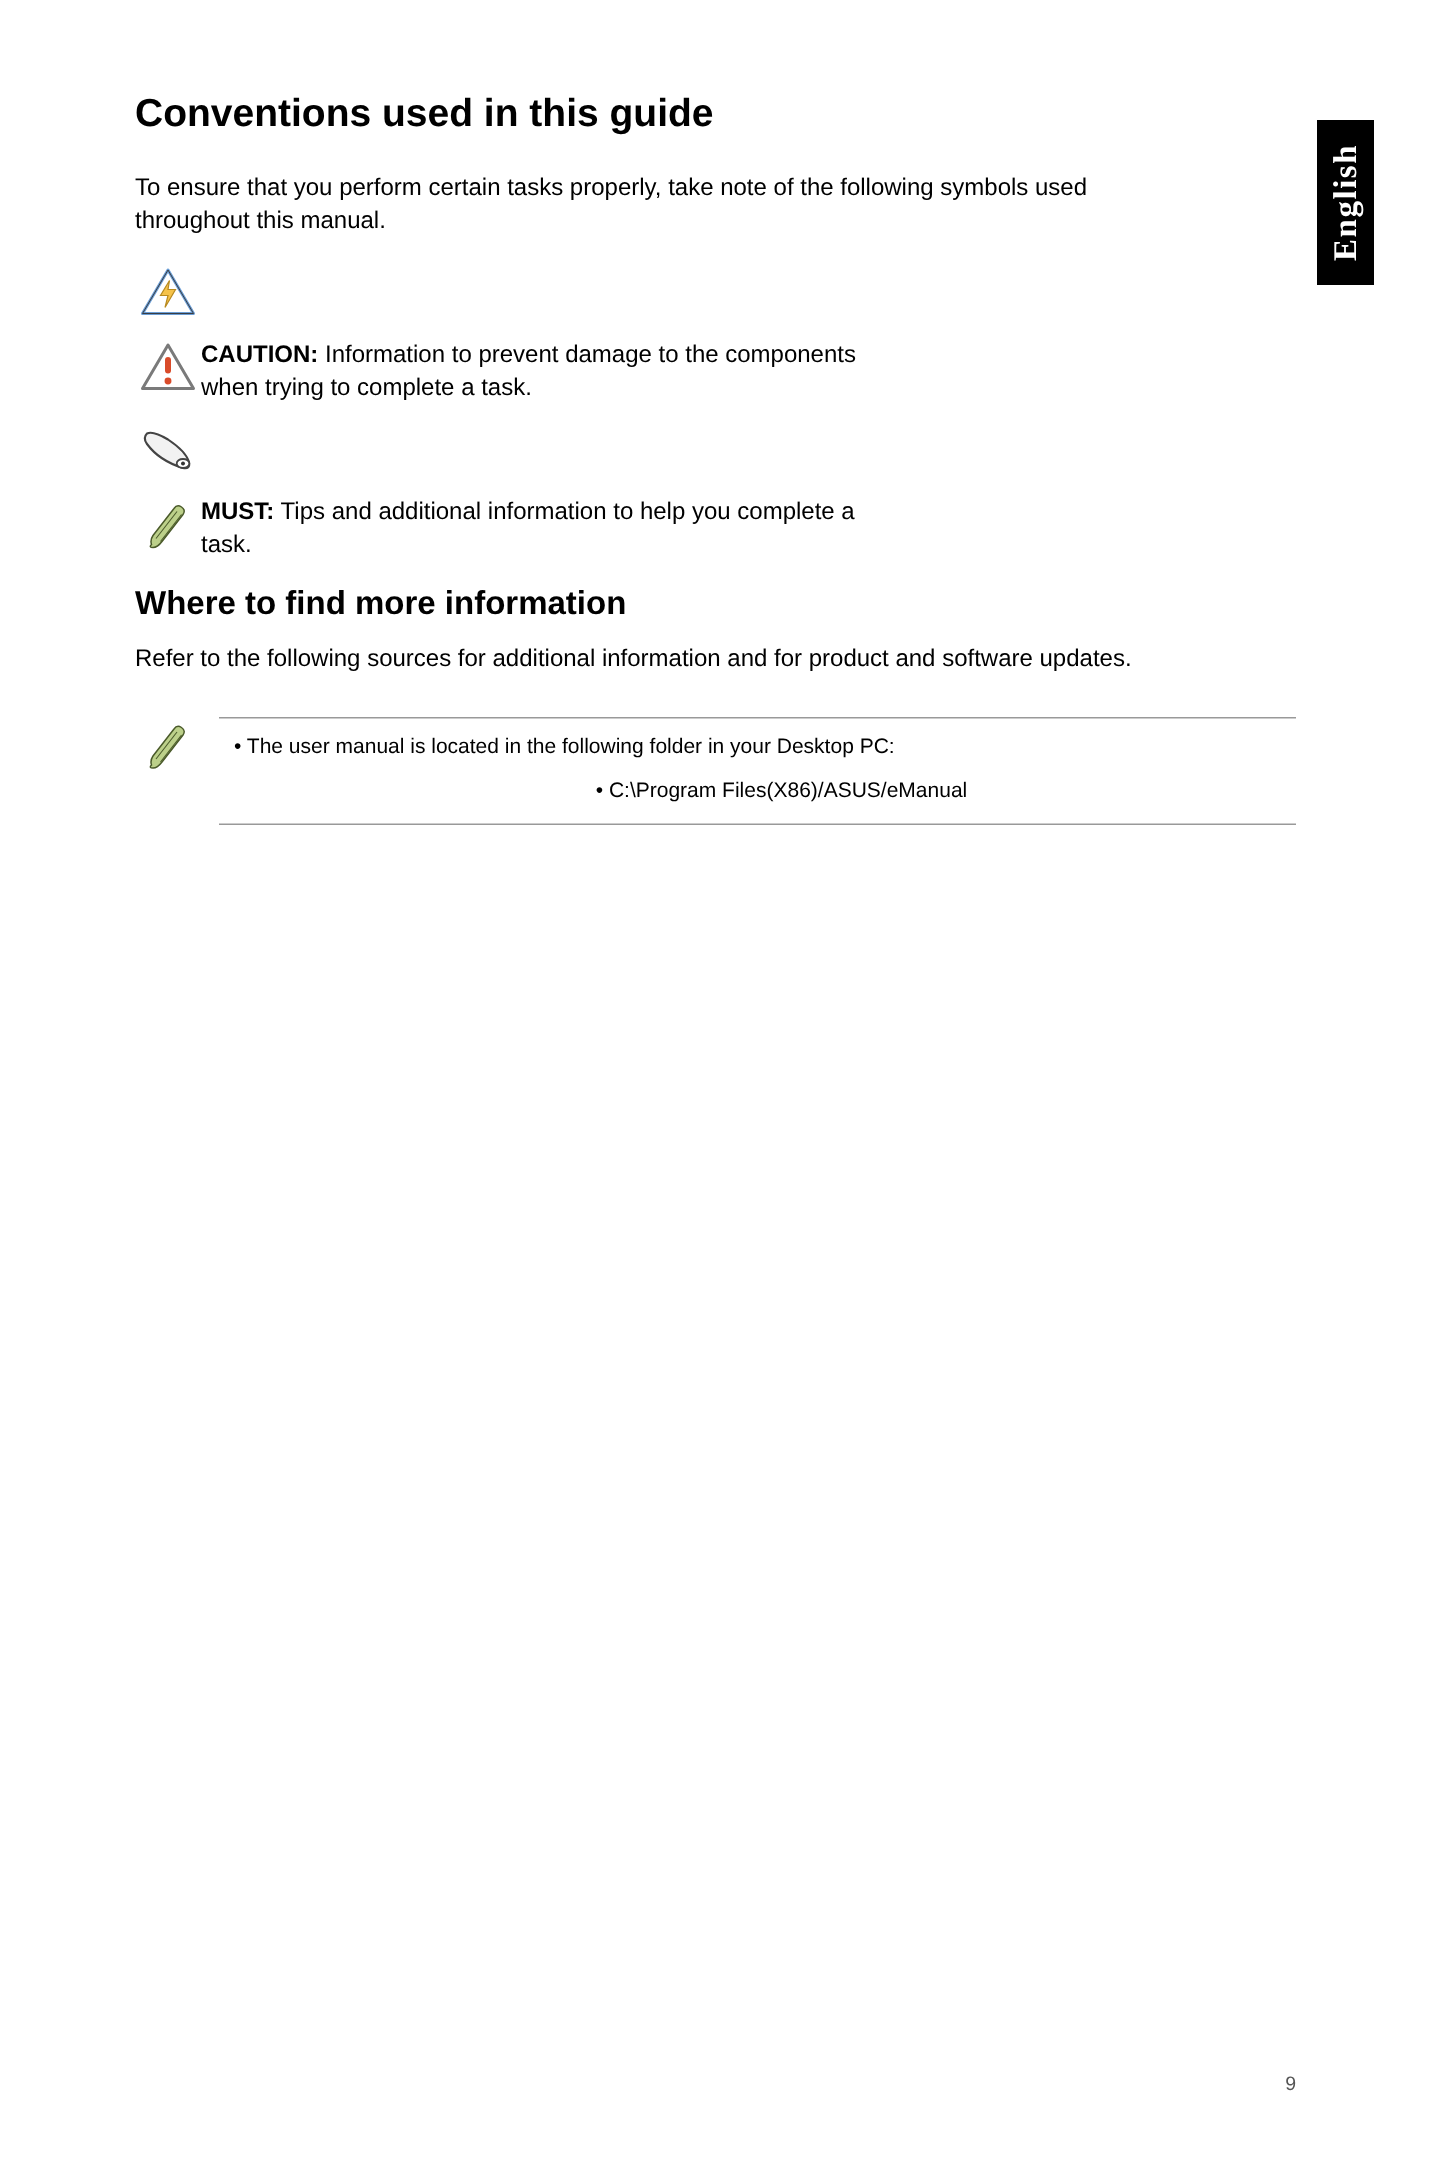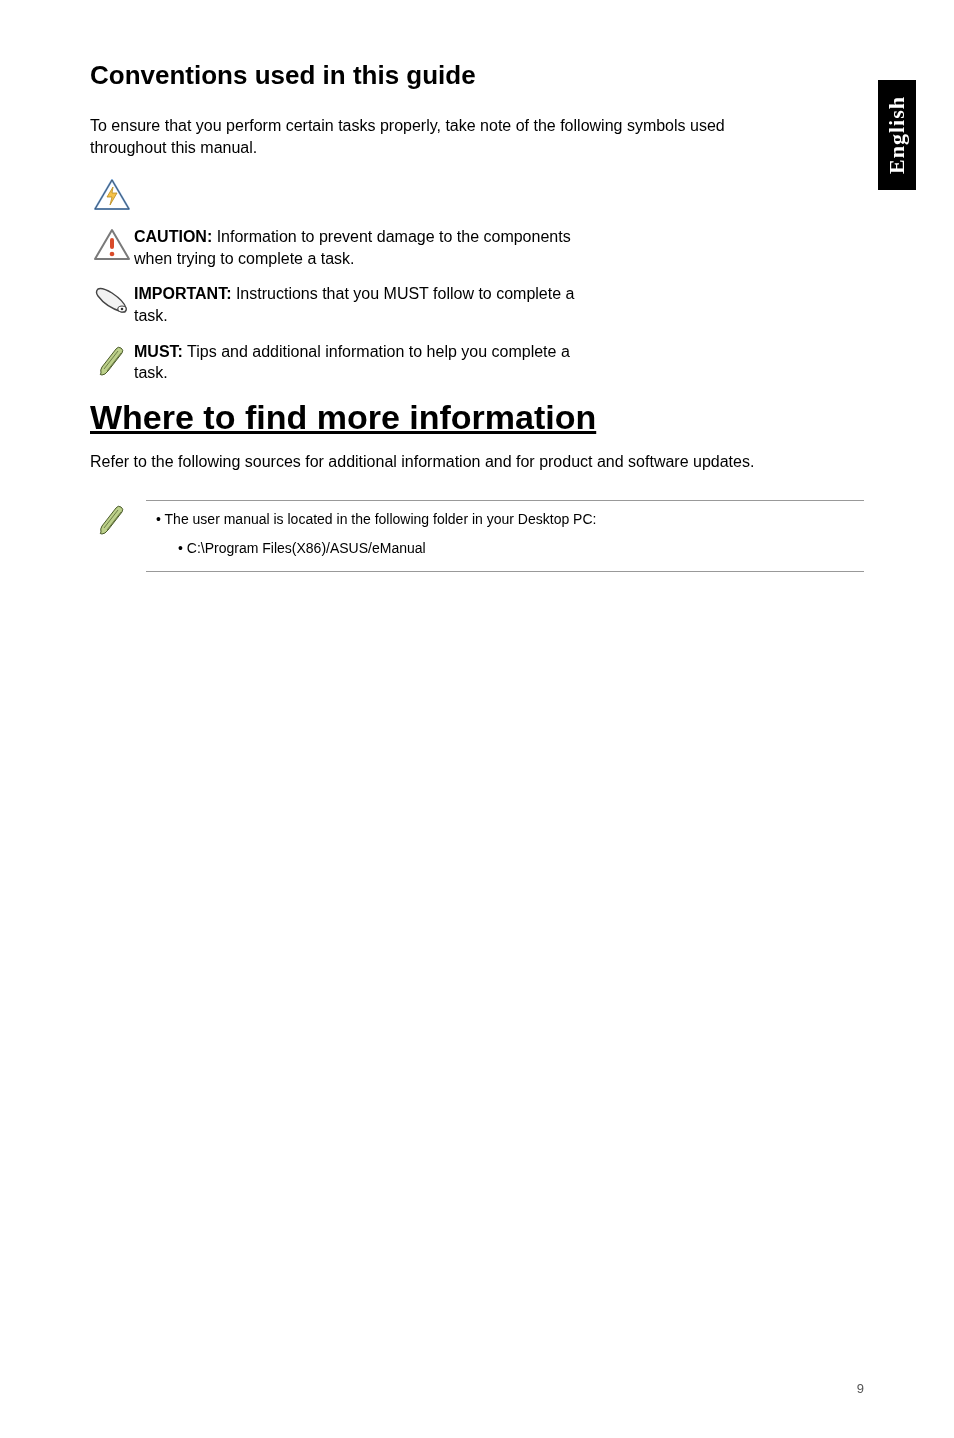--- a/index.html
+++ b/index.html
@@ -62,24 +62,23 @@
     .icon-text {
       flex: 1;
       font-size: 16px;
       line-height: 1.35;
       max-width: 460px;
     }
     .icon-text .label {
       font-weight: bold;
     }
     h2.section {
-      font-size: 34px;
+      font-size: 22px;
       font-weight: bold;
       margin-bottom: 14px;
-      text-decoration: underline;
     }
     .sub-block {
       margin-left: 44px;
       margin-bottom: 14px;
       padding-right: 60px;
     }
     .sub-title {
       font-weight: bold;
       font-size: 16px;
       margin-bottom: 8px;
@@ -108,20 +107,21 @@
     .note-content ul {
       list-style: none;
       padding-left: 10px;
     }
     .note-content ul li::before {
       content: "• ";
     }
     .note-content ul ul {
       padding-left: 22px;
       margin-top: 8px;
+      text-align: center;
     }
     .page-num {
       position: absolute;
       bottom: 42px;
       right: 90px;
       font-size: 13px;
       color: #555;
     }
     svg { display: block; }
   </style>
@@ -158,23 +158,20 @@
   </div>
 </div>
 
 <div class="icon-row">
   <div class="icon-box">
     <svg width="40" height="32" viewBox="0 0 40 32">
       <path d="M6 4 Q3 7 6 11 Q14 22 30 27 Q35 28 34 23 Q32 16 20 8 Q10 2 6 4 Z" fill="#f2f2f2" stroke="#444" stroke-width="1.4"></path>
       <ellipse cx="30" cy="24" rx="4.2" ry="3" fill="#fff" stroke="#444" stroke-width="1.2"></ellipse>
       <circle cx="30" cy="24" r="1.3" fill="#333"></circle>
     </svg>
-  </div>
-  <div class="icon-text">
-    <span class="label">IMPORTANT:</span><span> Instructions that you MUST follow to complete a task.</span>
   </div>
 </div>
 
 <div class="icon-row">
   <div class="icon-box">
     <svg width="36" height="36" viewBox="0 0 36 36">
       <path d="M7 30 Q5 32 8 32 Q11 32 14 28 L28 10 Q30 7 27 5 Q24 3 22 6 L8 24 Q6 27 7 30 Z" fill="#bcd08a" stroke="#4a5a2a" stroke-width="1"></path>
       <path d="M10 26 L24 8" stroke="#4a5a2a" stroke-width="0.7"></path>
       <path d="M13 28 L27 10" stroke="#4a5a2a" stroke-width="0.7"></path>
     </svg>

